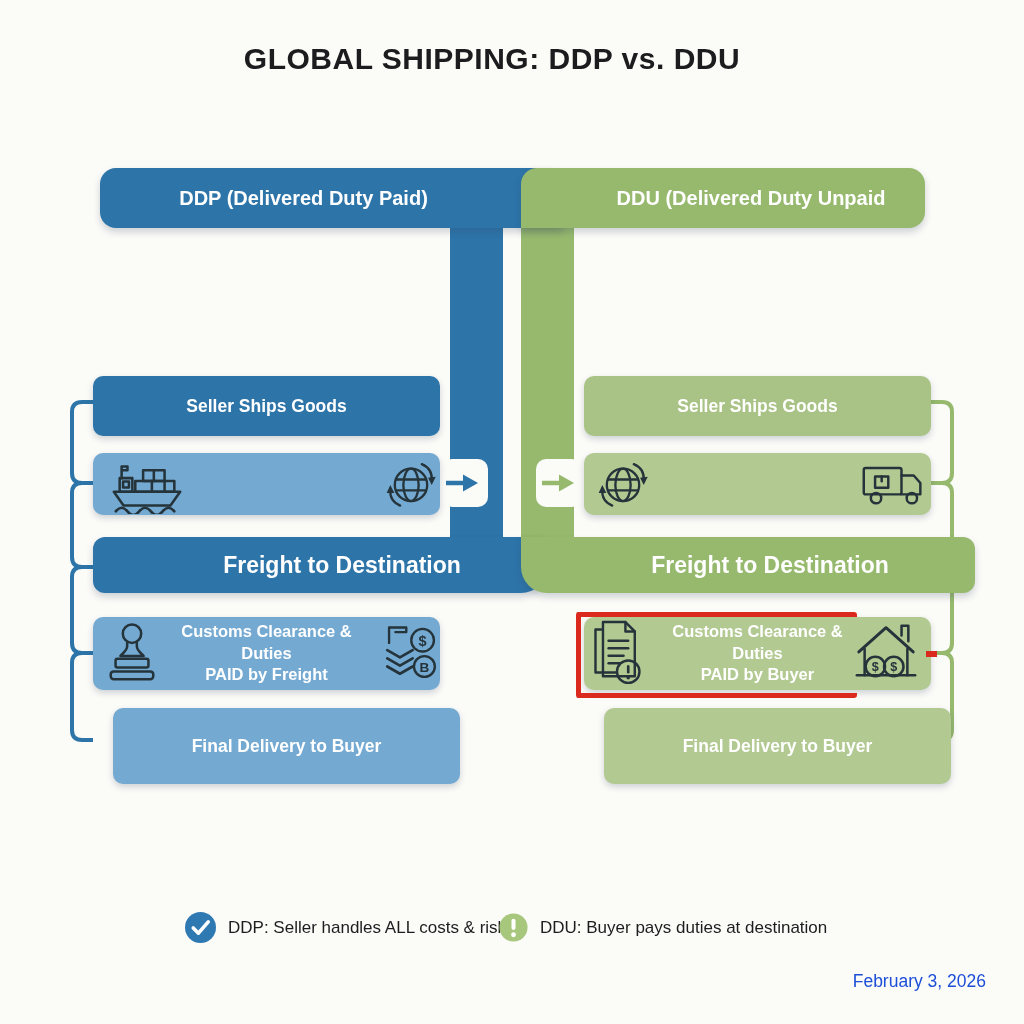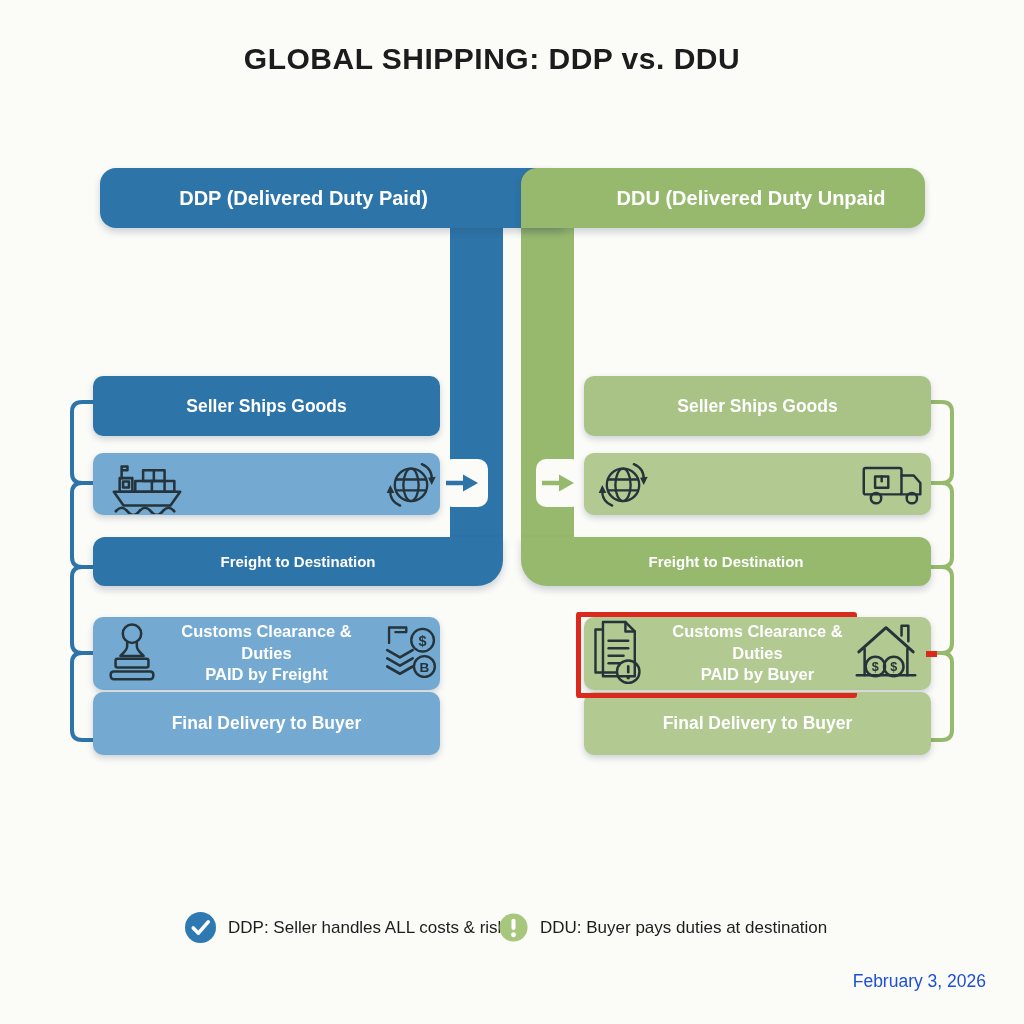--- a/index.html
+++ b/index.html
@@ -23,24 +23,24 @@
   .box{
     position:absolute;width:347px;display:flex;flex-direction:column;align-items:center;justify-content:center;
     color:#fff;font-weight:bold;font-size:17.5px;text-align:center;border-radius:10px;
     box-shadow:0 3px 6px rgba(50,70,90,.22);line-height:1.3;
   }
   .bx-l{left:93px;} .bx-r{left:584px;}
   .blue-dark{background:#2d74a9;} .blue-light{background:#74a9d2;} .green-mid{background:#a8c385;} .green-light{background:#b2c992;}
   .row-seller{top:368px;height:60px;margin-top:8px;}
   .row-icons{top:453px;height:62px;}
   .row-customs{top:617px;height:73px;font-size:16.5px;padding:0 66px;box-sizing:border-box;width:347px;}
-  .row-final{top:692px;height:63px;}
+  .row-final{top:708px;height:76px;margin-left:20px;}
   .freight{
-    position:absolute;top:537px;width:410px;height:49px;display:flex;align-items:center;justify-content:center;
-    color:#fff;font-weight:bold;font-size:15px;box-shadow:0 4px 7px rgba(50,70,90,.22);
+    position:absolute;top:537px;width:410px;height:56px;display:flex;align-items:center;justify-content:center;
+    color:#fff;font-weight:bold;font-size:23px;box-shadow:0 4px 7px rgba(50,70,90,.22);padding-left:44px;
   }
   .freight-ddp{left:93px;background:#2d74a9;border-radius:12px 0 26px 12px;}
   .freight-ddu{left:521px;background:#96b96e;border-radius:0 12px 12px 26px;}
   .icon{position:absolute;}
   .red-box{
     position:absolute;left:576px;top:612px;width:276px;height:76px;
     border:5px solid #dc291e;border-right:none;border-radius:3px;z-index:6;
   }
   .red-dash{position:absolute;left:926px;top:651px;width:11px;height:6px;background:#dc291e;z-index:6;}
   .legend{position:absolute;top:905px;left:0;width:1024px;height:50px;}

